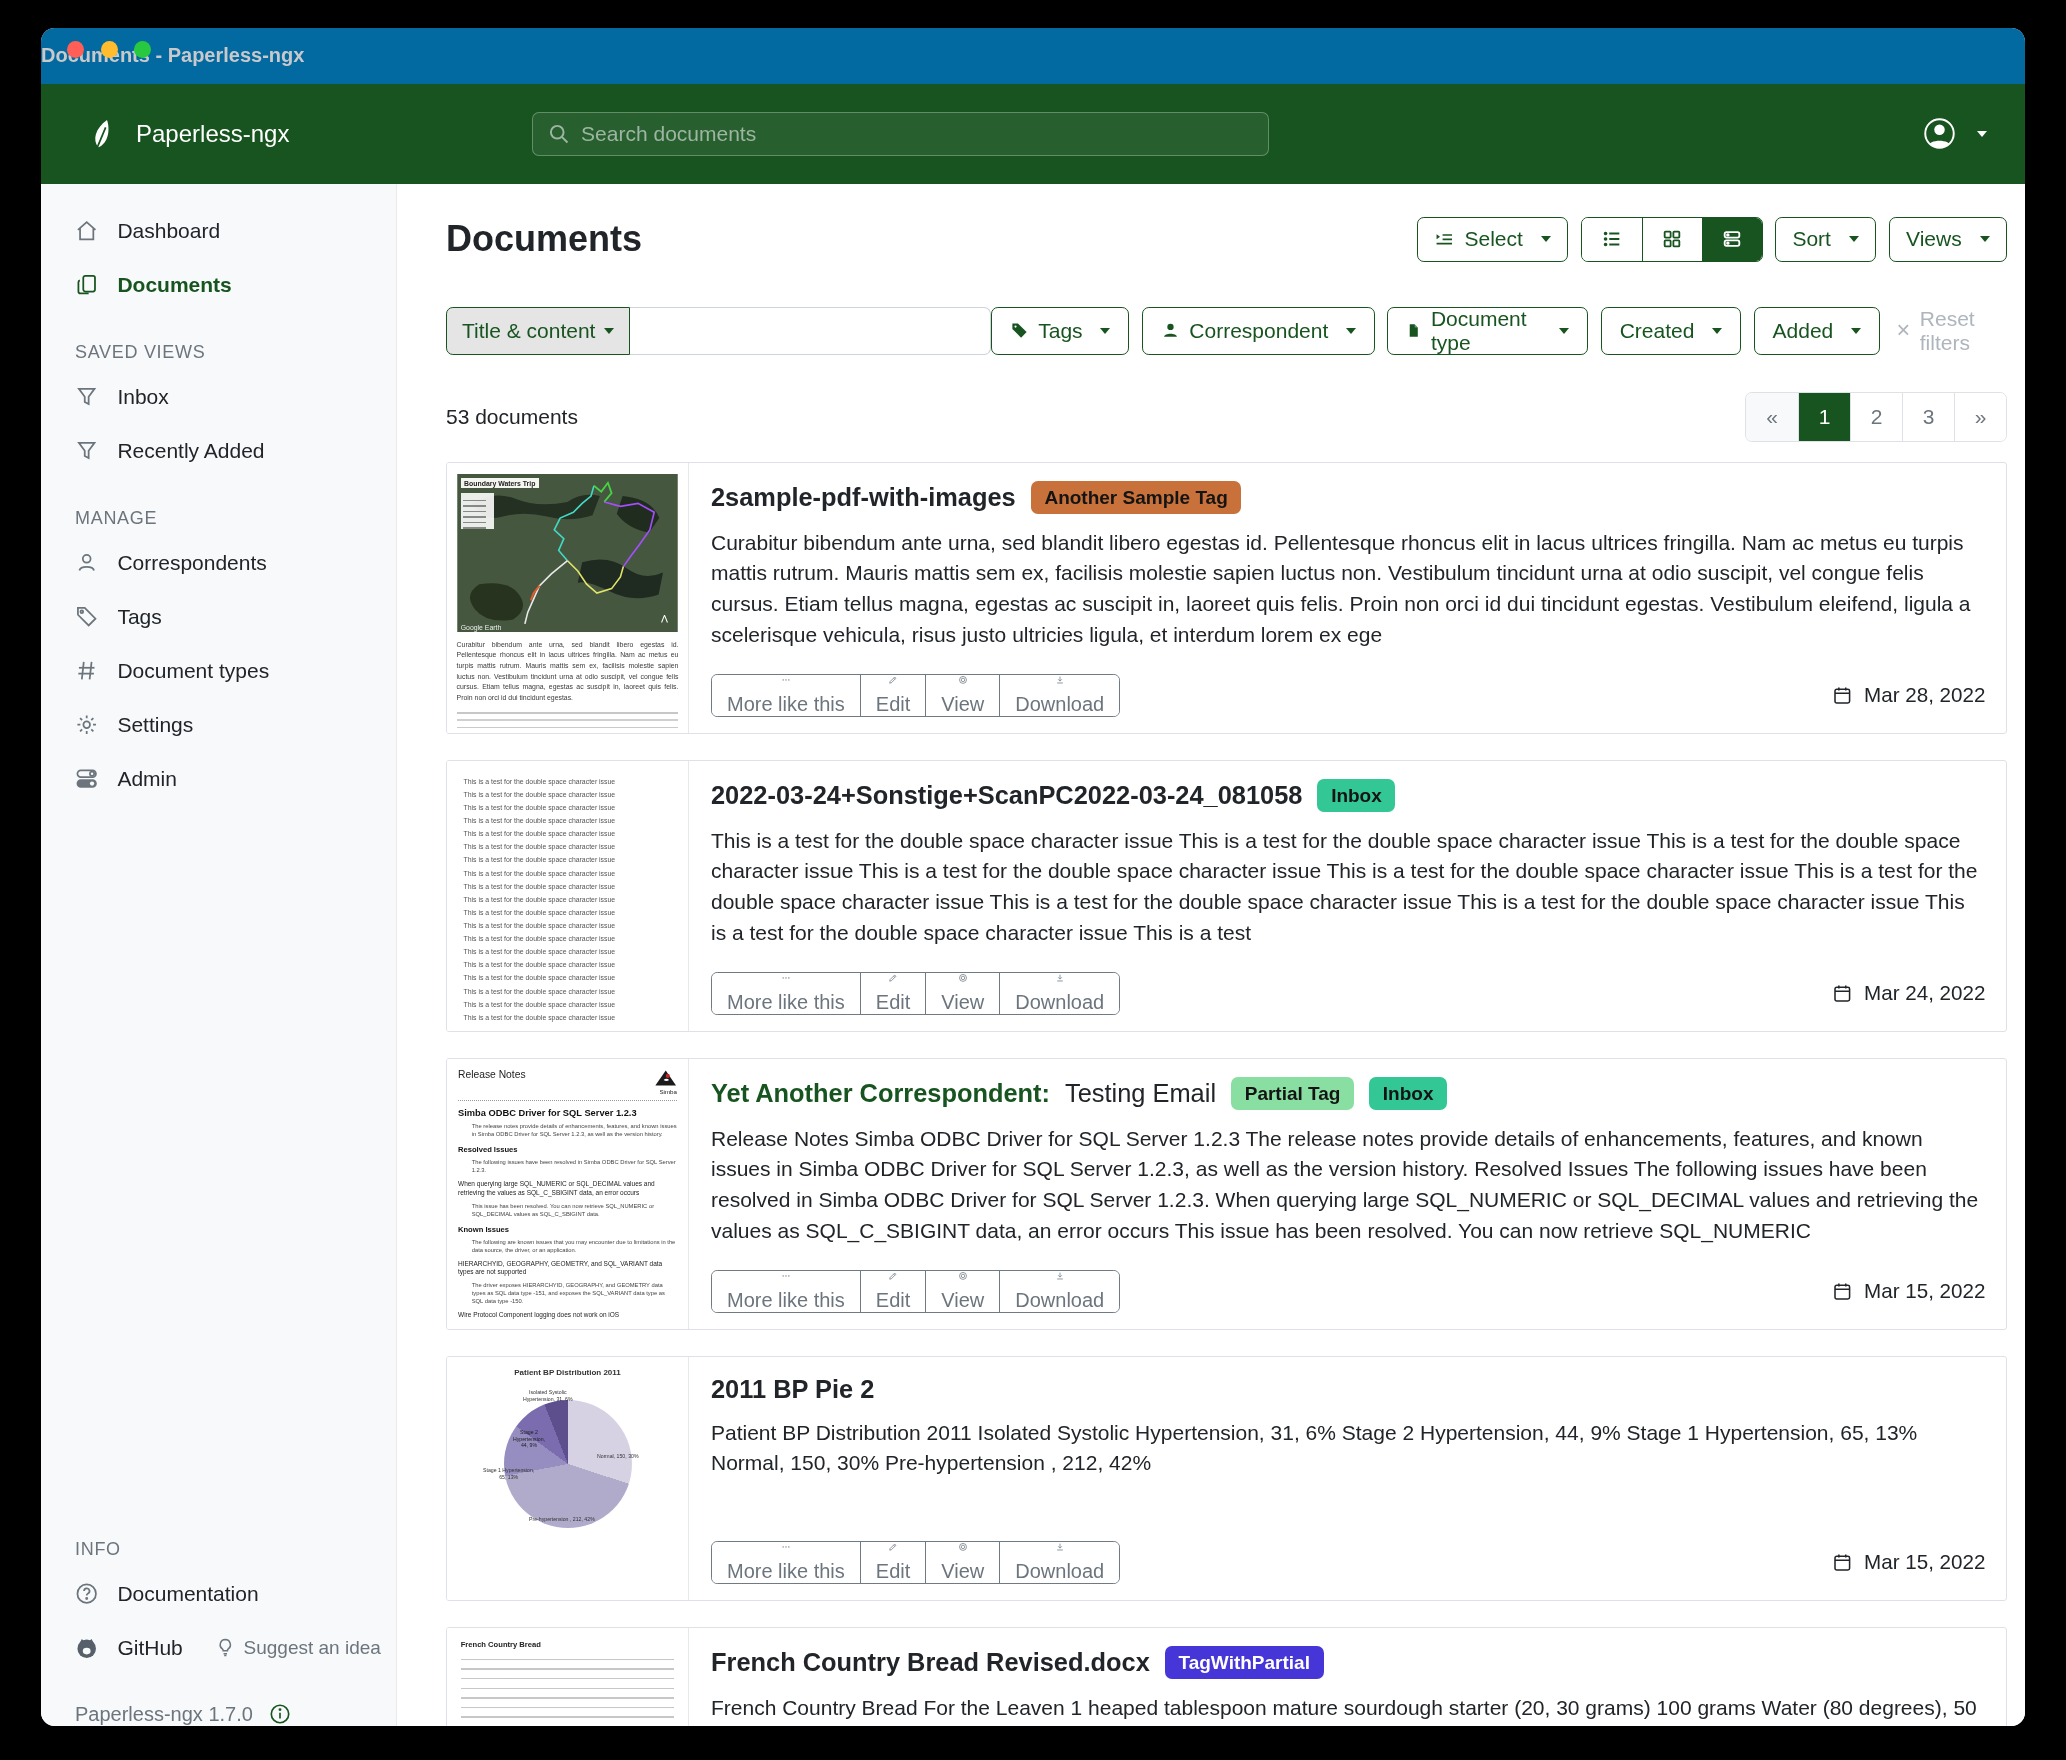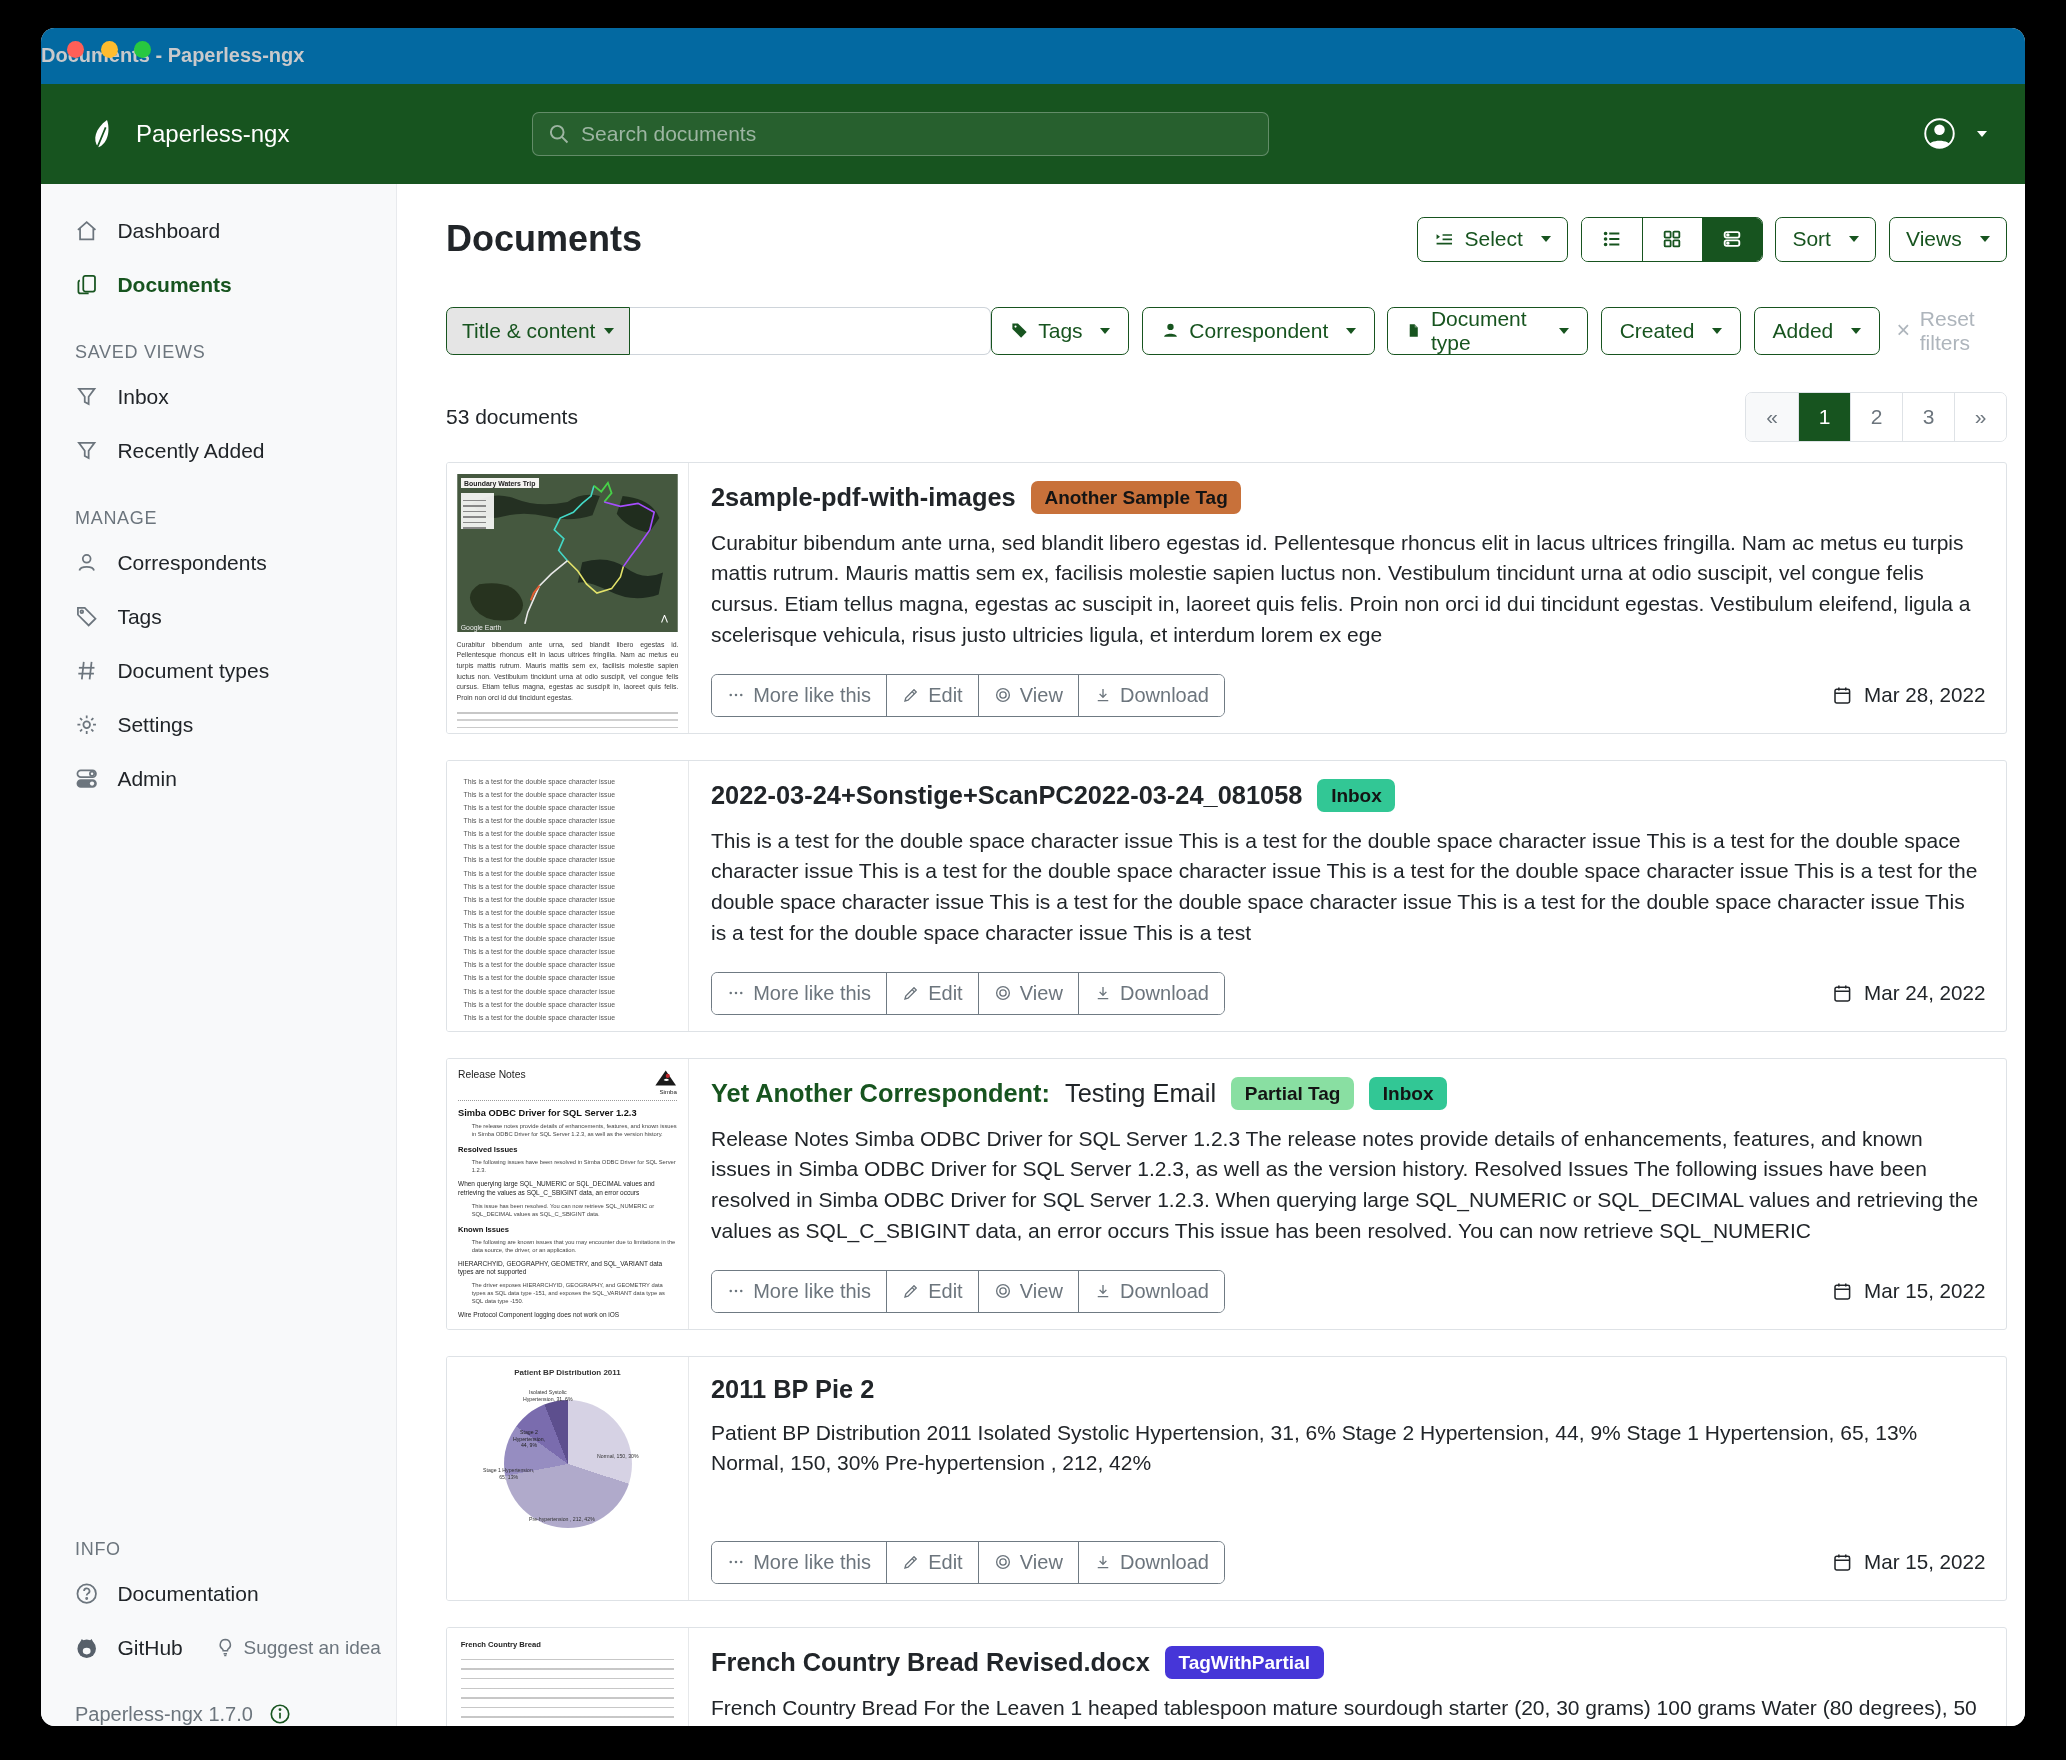--- a/index.html
+++ b/index.html
@@ -73,21 +73,21 @@
   .thumb { width:242px; flex:none; border-right:1.4px solid #e6e8ea; background:#fff; overflow:hidden; position:relative; }
   .content { flex:1; padding:18px 20.6px 16.5px 22px; display:flex; flex-direction:column; min-width:0; }
   .title-row { display:flex; align-items:center; gap:15px; flex-wrap:wrap; }
   .doc-title { font-size:25.4px; font-weight:600; color:#212529; }
   .doc-corr { font-size:25.4px; font-weight:700; color:#17541f; }
   .doc-title-lite { font-size:25.4px; font-weight:500; color:#212529; }
   .tag { font-size:19px; font-weight:700; padding:5.5px 13.7px; border-radius:6.9px; white-space:nowrap; cursor:pointer; }
   .desc { margin-top:13.7px; font-size:21px; line-height:1.46; color:#212529; }
   .bottom-row { margin-top:auto; display:flex; align-items:center; padding-top:9.6px; }
   .agroup { display:flex; border:1.4px solid #6f7a83; border-radius:6.2px; overflow:hidden; }
-  .abtn { display:flex; align-items:center; gap:8.2px; height:41px; padding:0 15px; color:#6c757d; font-size:20px; background:#fff; border-left:1.4px solid #6f7a83; cursor:pointer; }
+  .abtn { display:flex; align-items:center; gap:8.2px; height:41px; padding:0 15px; color:#6c757d; font-size:20px; background:#fff; border-left:1.4px solid #6f7a83; cursor:pointer;flex-direction:column; }
   .abtn:first-child { border-left:none; }
   .date { margin-left:auto; display:flex; align-items:center; gap:11px; font-size:20.6px; color:#212529; }
 
   
   .tpad { padding:11px 9.6px; }
   .map-wrap { position:relative; }
   .map-title { position:absolute; left:4.1px; top:4.1px; background:#f4f4f0; color:#222; font-size:6.9px; font-weight:700; padding:1.4px 3.4px; }
   .map-legend { position:absolute; left:4.1px; top:19px; width:33px; height:36px; background:rgba(250,250,248,.92); background-image:repeating-linear-gradient(to bottom,transparent 0 2.7px,#888 2.7px 4.1px,transparent 4.1px 5.5px); background-size:70% 100%; background-position:2.7px 4.1px; background-repeat:no-repeat; }
   .map-credit { position:absolute; left:4.1px; bottom:2.7px; color:#eee; font-size:6.9px; }
   .tinytext { font-size:6.9px; line-height:1.55; color:#3a3a3a; text-align:justify; margin-top:5.5px; }

